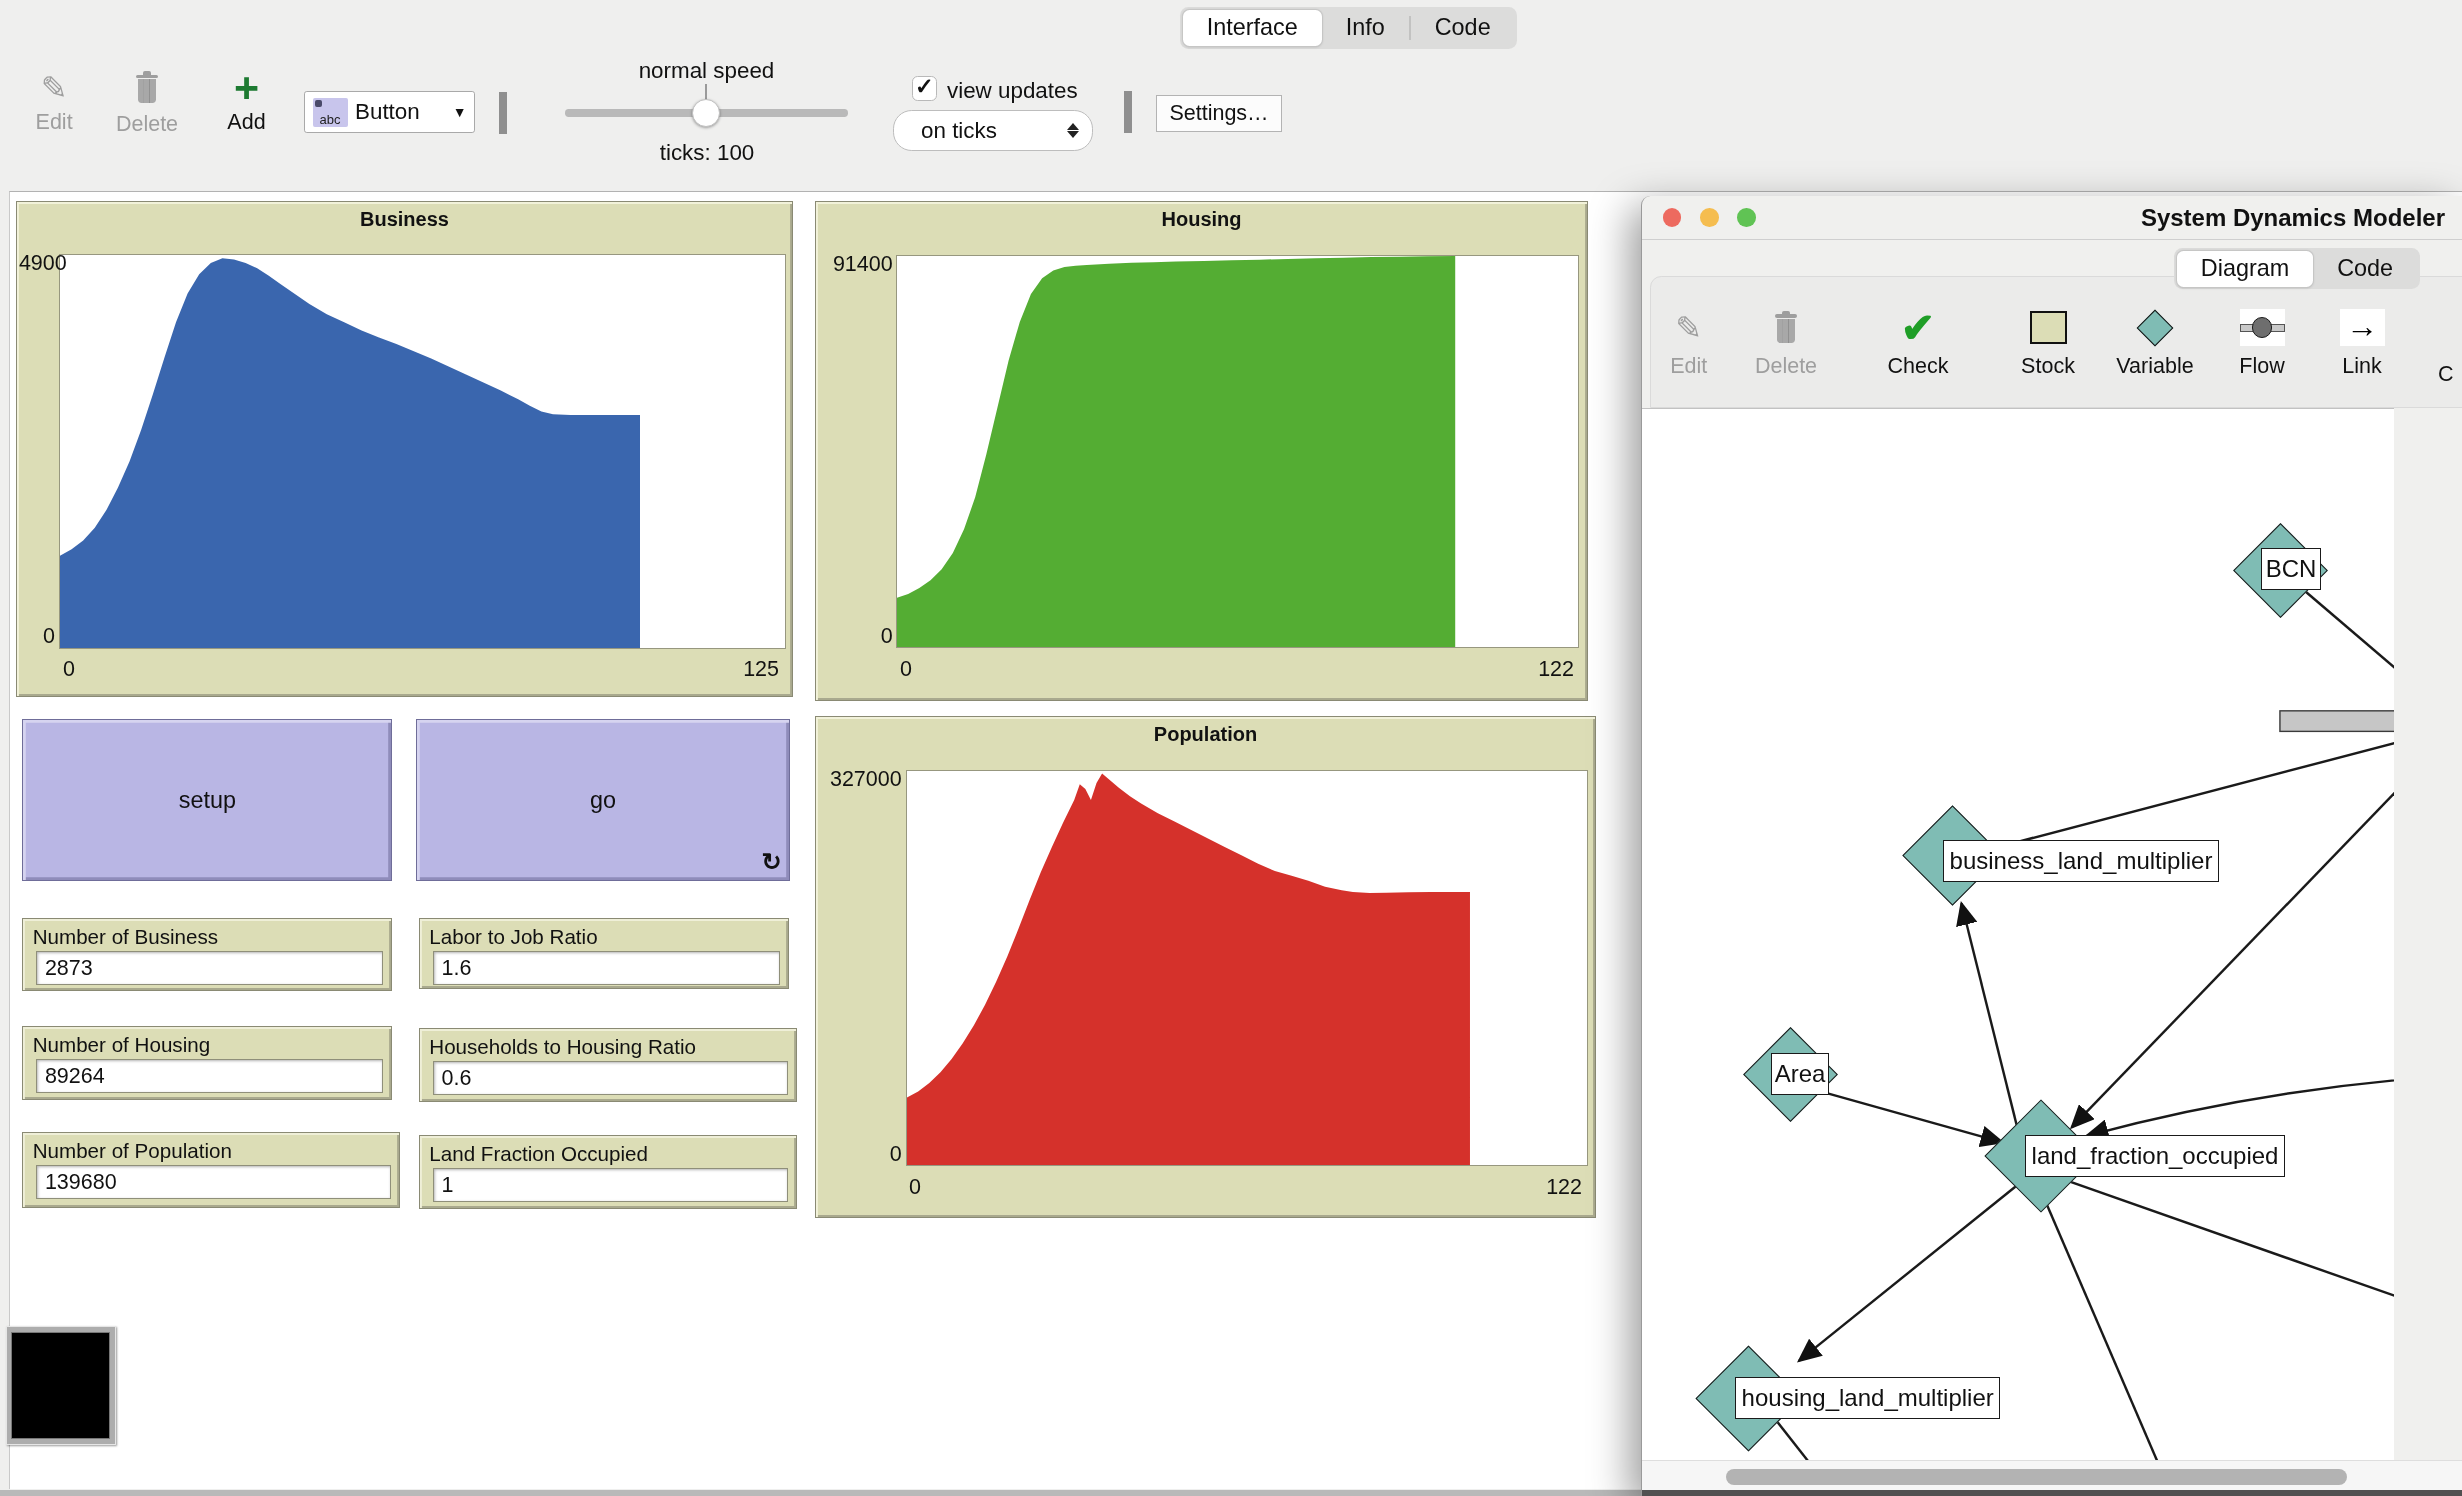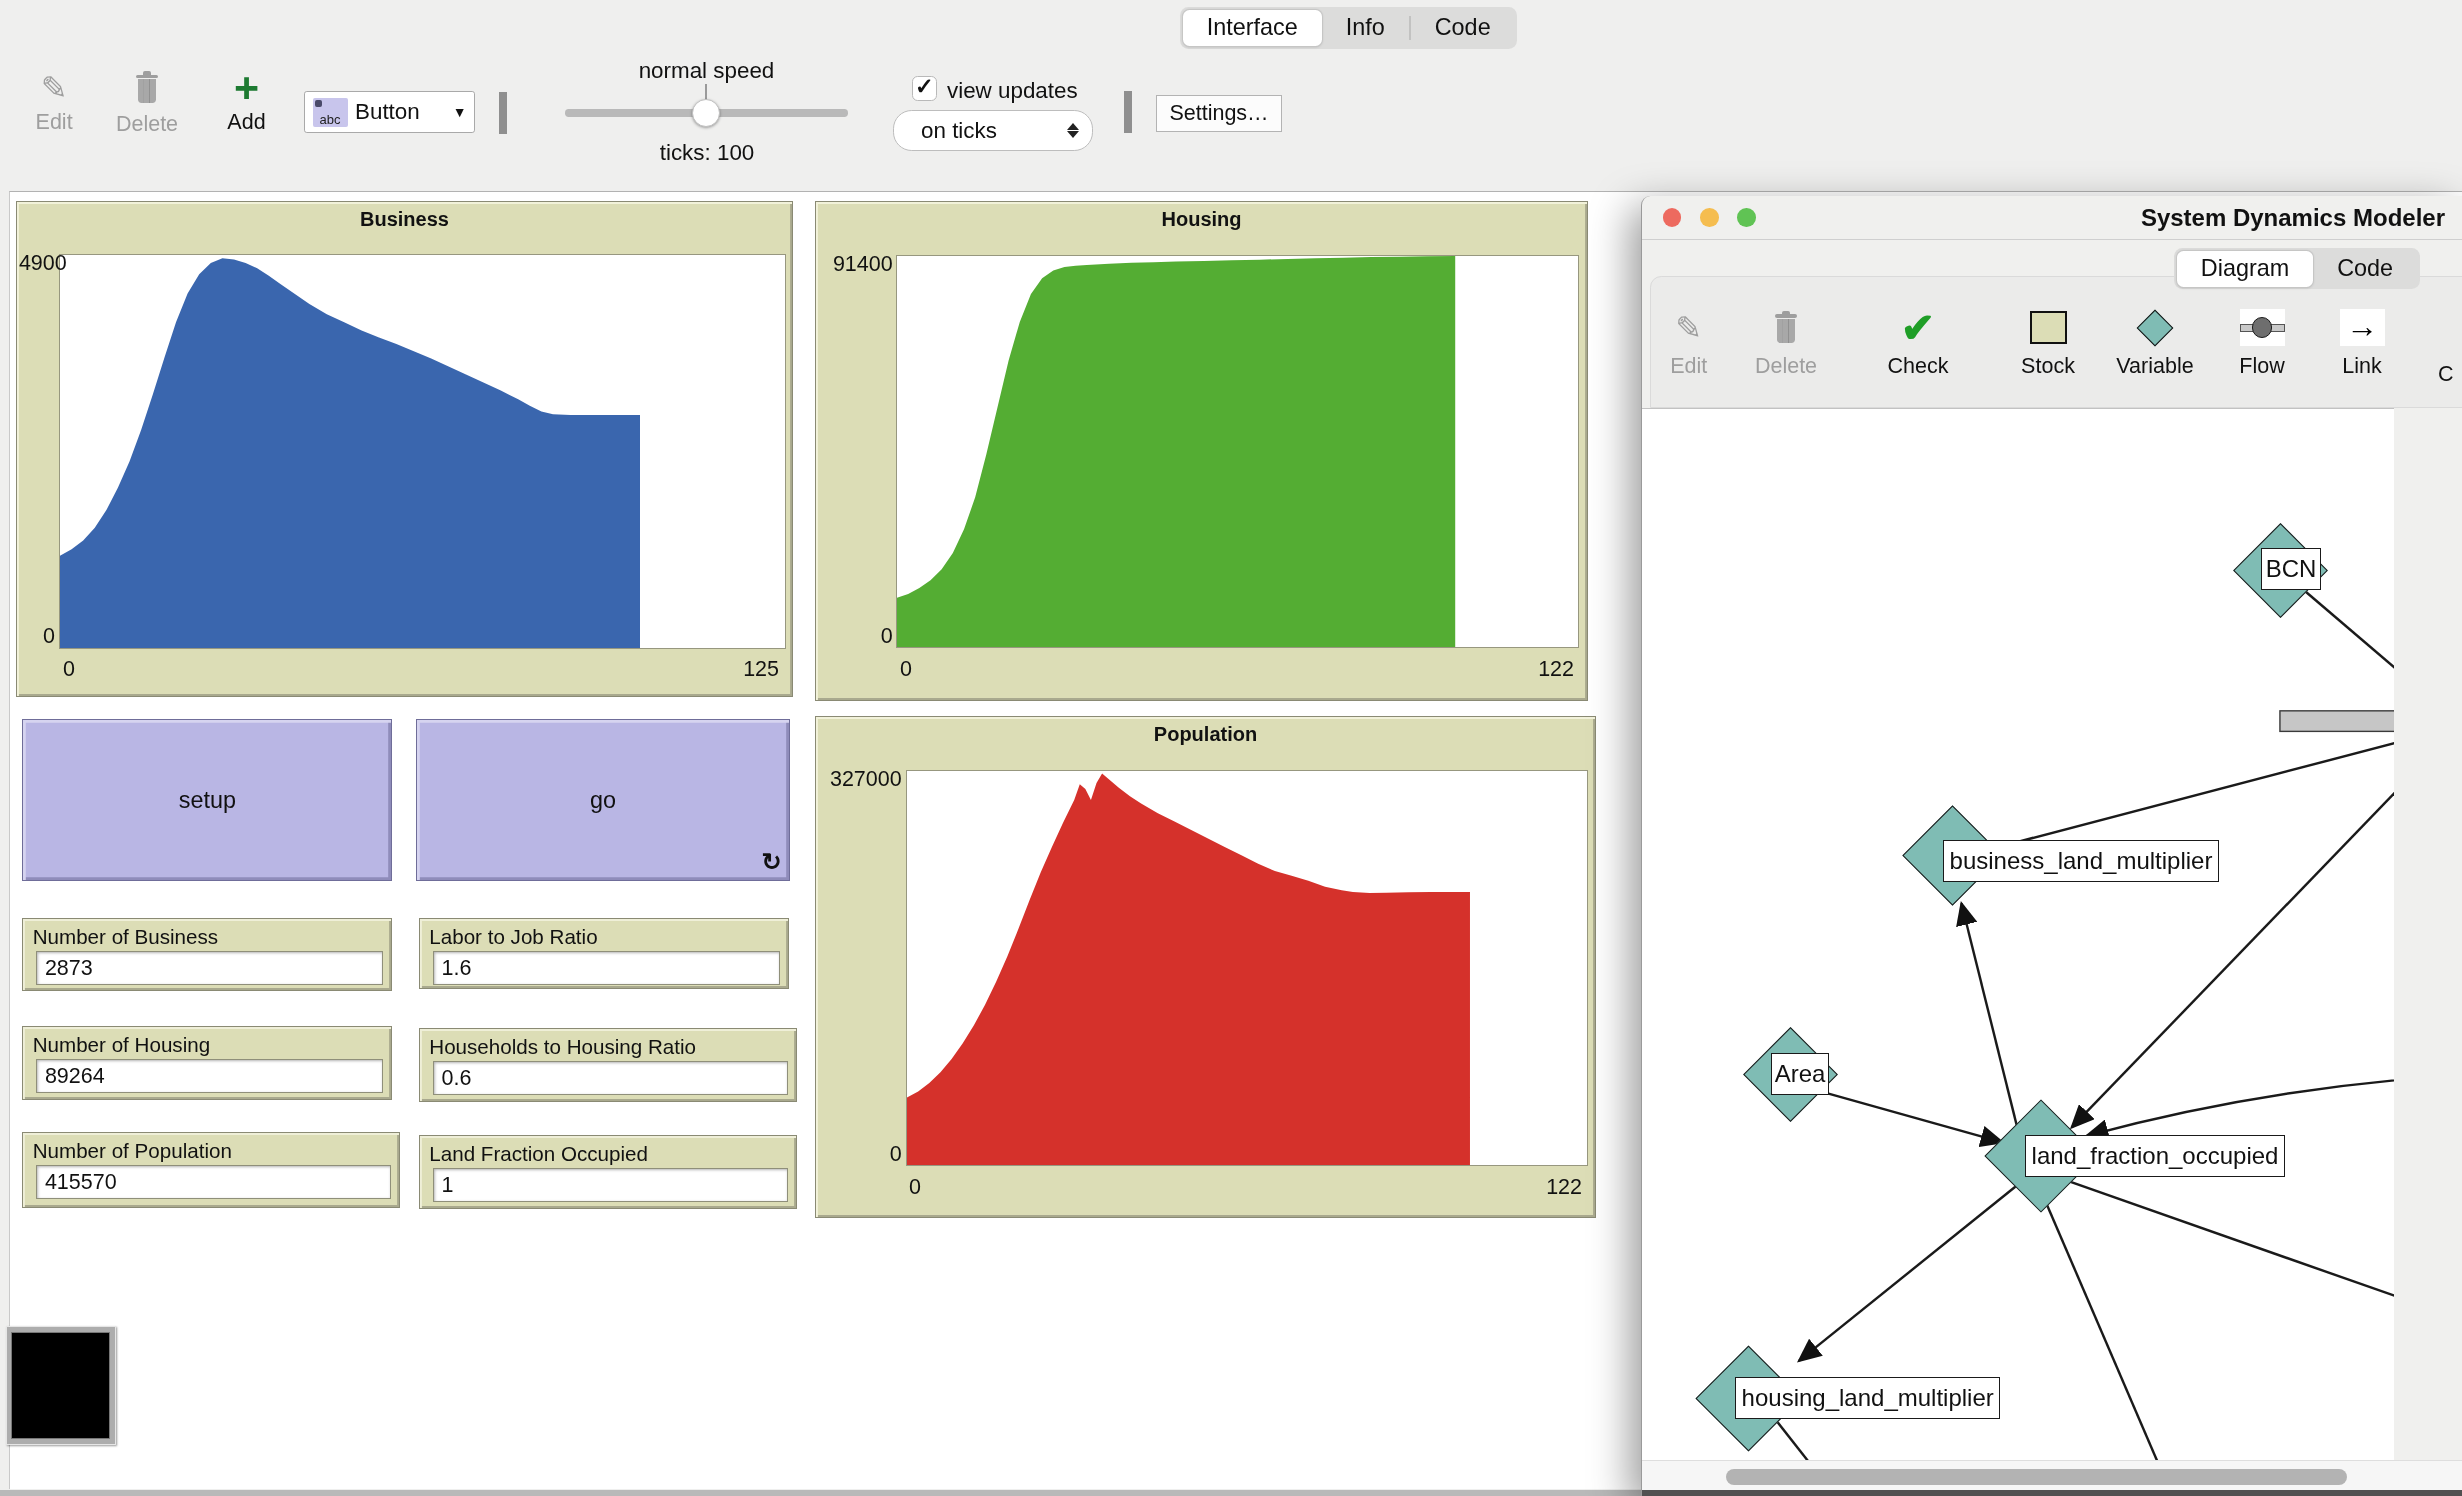--- a/index.html
+++ b/index.html
@@ -232,21 +232,21 @@
 <div class="monitor" style="left:22.4px; top:1026px; width:370px; height:74px;">
   <div class="mlabel">Number of Housing</div>
   <div class="mvalue">89264</div>
 </div>
 <div class="monitor" style="left:419px; top:1028px; width:378px; height:74px;">
   <div class="mlabel">Households to Housing Ratio</div>
   <div class="mvalue">0.6</div>
 </div>
 <div class="monitor" style="left:22.4px; top:1132px; width:378px; height:76px;">
   <div class="mlabel">Number of Population</div>
-  <div class="mvalue">415570</div>
+  <div class="mvalue">139680</div>
 </div>
 <div class="monitor" style="left:419px; top:1135px; width:378px; height:74px;">
   <div class="mlabel">Land Fraction Occupied</div>
   <div class="mvalue">1</div>
 </div>
 
 <div class="worldview">
     <div class="black"></div>
   </div>
 

